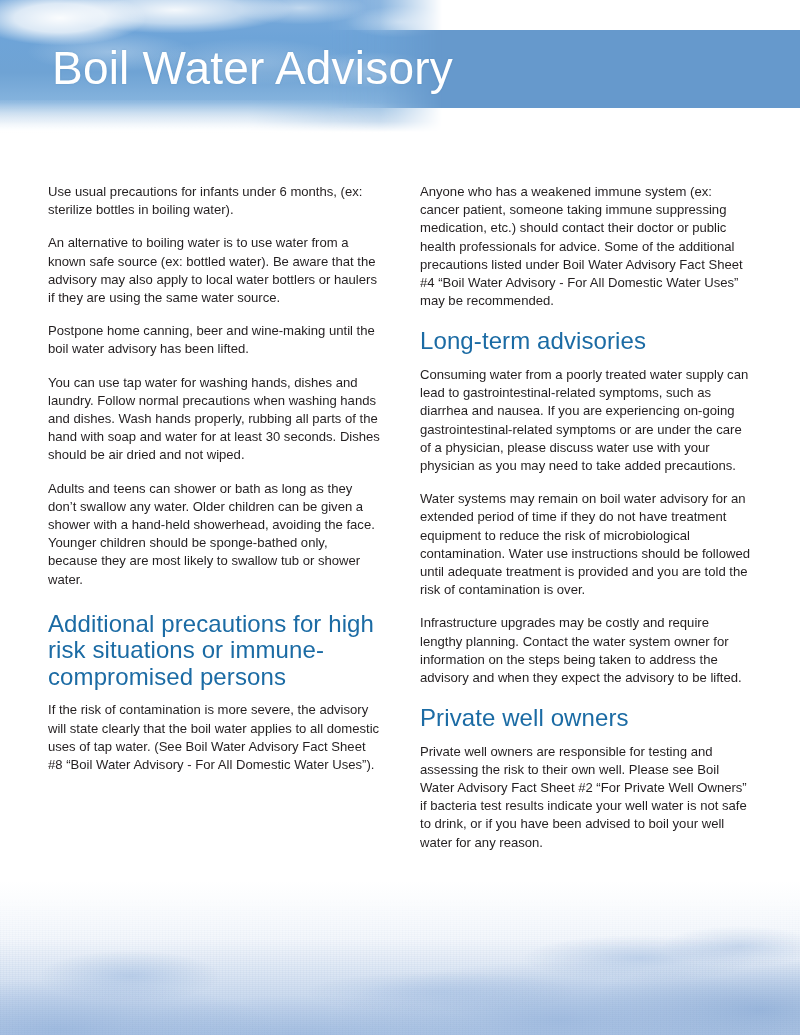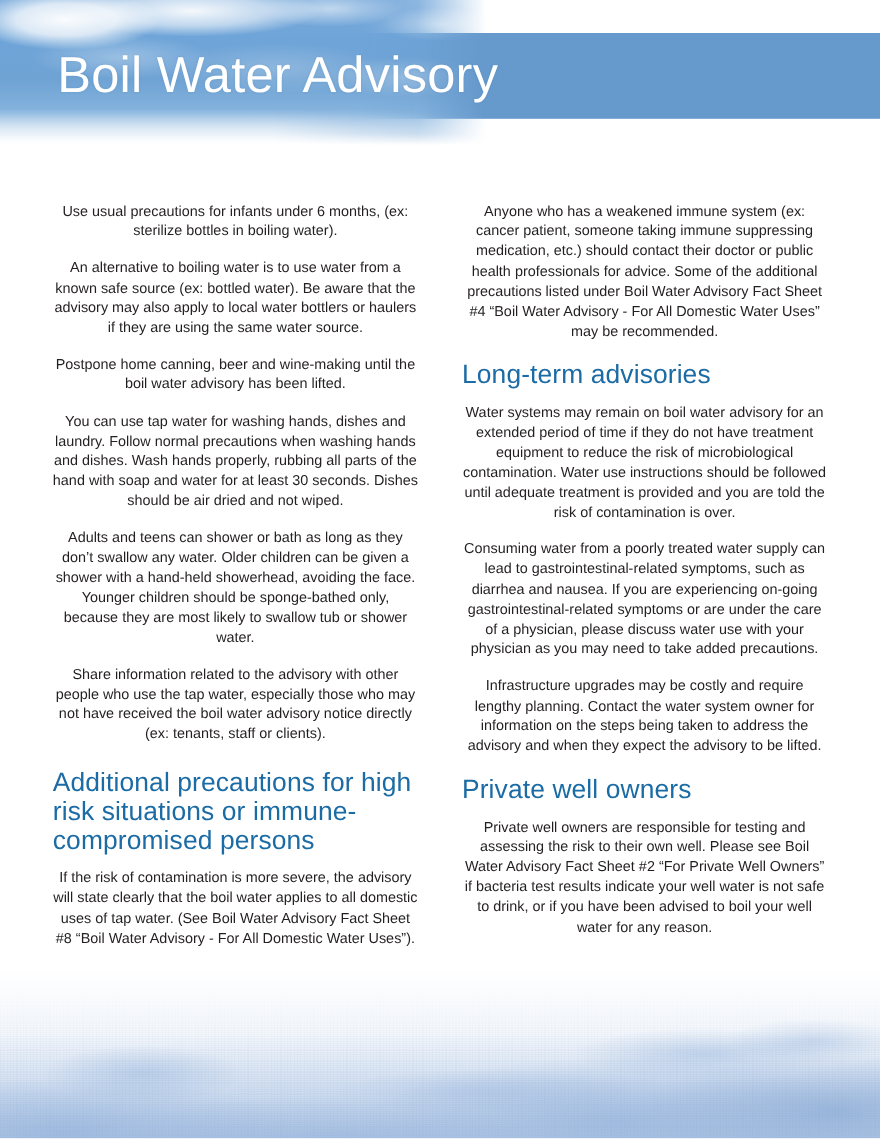--- a/index.html
+++ b/index.html
@@ -96,21 +96,21 @@
     align-items: flex-start;
   }
   .column { width: 332px; }
   .col-right { width: 332px; }
 
   p.body {
     margin: 0 0 15px 0;
     font-size: 13.1px;
     line-height: 18.2px;
     color: #231f20;
-    text-align: center;
+    text-align: left;
   }
   p.body:last-child { margin-bottom: 0; }
 
   h2.section {
     margin: 22px 0 11px 0;
     font-size: 24px;
     line-height: 26.5px;
     font-weight: 400;
     color: #1b6ba4;
     letter-spacing: 0.1px;
@@ -171,32 +171,31 @@
   </div>
 
   <div class="content">
 
     <div class="column col-left">
       <p class="body">Use usual precautions for infants under 6 months, (ex: sterilize bottles in boiling water).</p>
       <p class="body">An alternative to boiling water is to use water from a known safe source (ex: bottled water). Be aware that the advisory may also apply to local water bottlers or haulers if they are using the same water source.</p>
       <p class="body">Postpone home canning, beer and wine-making until the boil water advisory has been lifted.</p>
       <p class="body">You can use tap water for washing hands, dishes and laundry. Follow normal precautions when washing hands and dishes. Wash hands properly, rubbing all parts of the hand with soap and water for at least 30 seconds.  Dishes should be air dried and not wiped.</p>
       <p class="body">Adults and teens can shower or bath as long as they don’t swallow any water. Older children can be given a shower with a hand-held showerhead, avoiding the face. Younger children should be sponge-bathed only, because they are most likely to swallow tub or shower water.</p>
-      <p class="body">Share information related to the advisory with other people who use the tap water, especially those who may not have received the boil water advisory notice directly (ex: tenants, staff or clients).</p>
 
       <h2 class="section">Additional precautions for high risk situations or immune-compromised persons</h2>
       <p class="body">If the risk of contamination is more severe, the advisory will state clearly that the boil water applies to all domestic uses of tap water. (See Boil Water Advisory Fact Sheet #8 “Boil Water Advisory - For All Domestic Water Uses”).</p>
     </div>
 
     <div class="column col-right">
       <p class="body">Anyone who has a weakened immune system (ex: cancer patient, someone taking immune suppressing medication, etc.) should contact their doctor or public health professionals for advice. Some of the additional precautions listed under Boil Water Advisory Fact Sheet #4 “Boil Water Advisory - For All Domestic Water Uses” may be recommended.</p>
 
       <h2 class="section tight-top">Long-term advisories</h2>
+      <p class="body">Consuming water from a poorly treated water supply can lead to gastrointestinal-related symptoms, such as diarrhea and nausea.  If you are experiencing on-going gastrointestinal-related symptoms or are under the care of a physician, please discuss water use with your physician as you may need to take added precautions.</p>
       <p class="body">Water systems may remain on boil water advisory for an extended period of time if they do not have treatment equipment to reduce the risk of microbiological contamination.  Water use instructions should be followed until adequate treatment is provided and you are told the risk of contamination is over.</p>
-      <p class="body">Consuming water from a poorly treated water supply can lead to gastrointestinal-related symptoms, such as diarrhea and nausea.  If you are experiencing on-going gastrointestinal-related symptoms or are under the care of a physician, please discuss water use with your physician as you may need to take added precautions.</p>
       <p class="body">Infrastructure upgrades may be costly and require lengthy planning.  Contact the water system owner for information on the steps being taken to address the advisory and when they expect the advisory to be lifted.</p>
 
       <h2 class="section tight-top">Private well owners</h2>
       <p class="body">Private well owners are responsible for testing and assessing the risk to their own well. Please see Boil Water Advisory Fact Sheet #2 “For Private Well Owners” if bacteria test results indicate your well water is not safe to drink, or if you have been advised to boil your well water for any reason.</p>
     </div>
 
   </div>
 
   <div class="footer-wash">
     <div class="wash-layer wash-a"></div>

